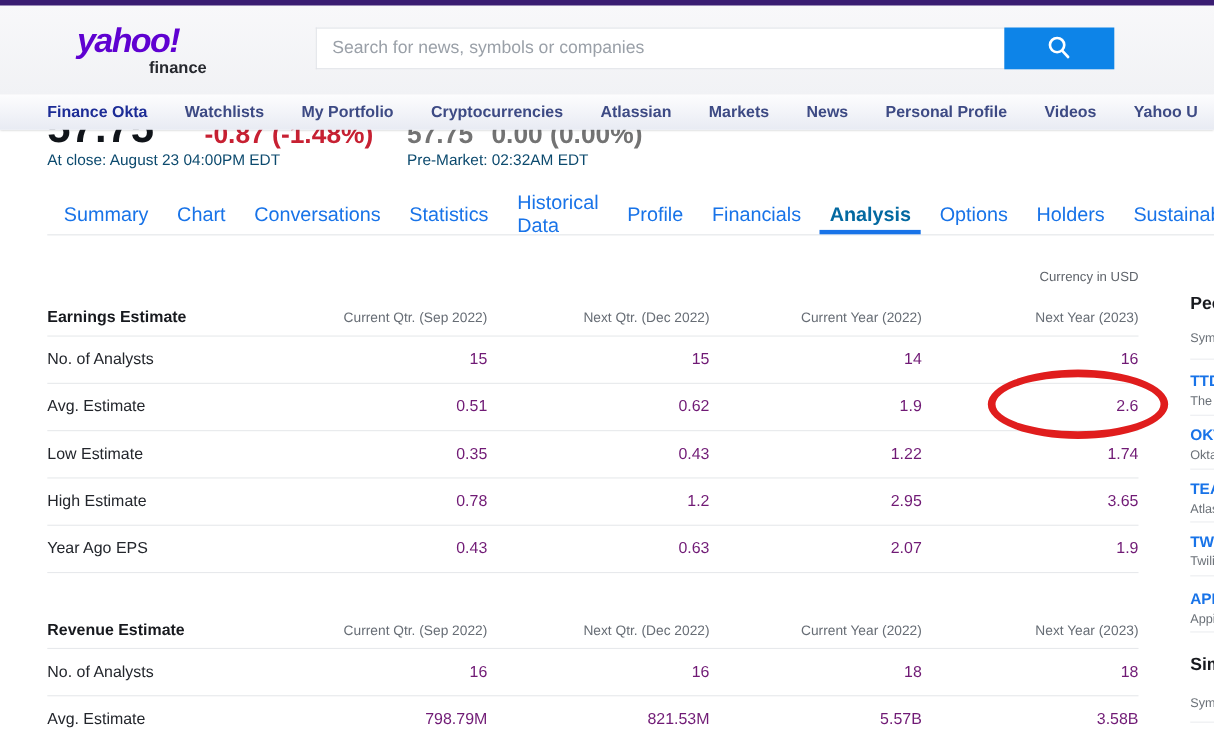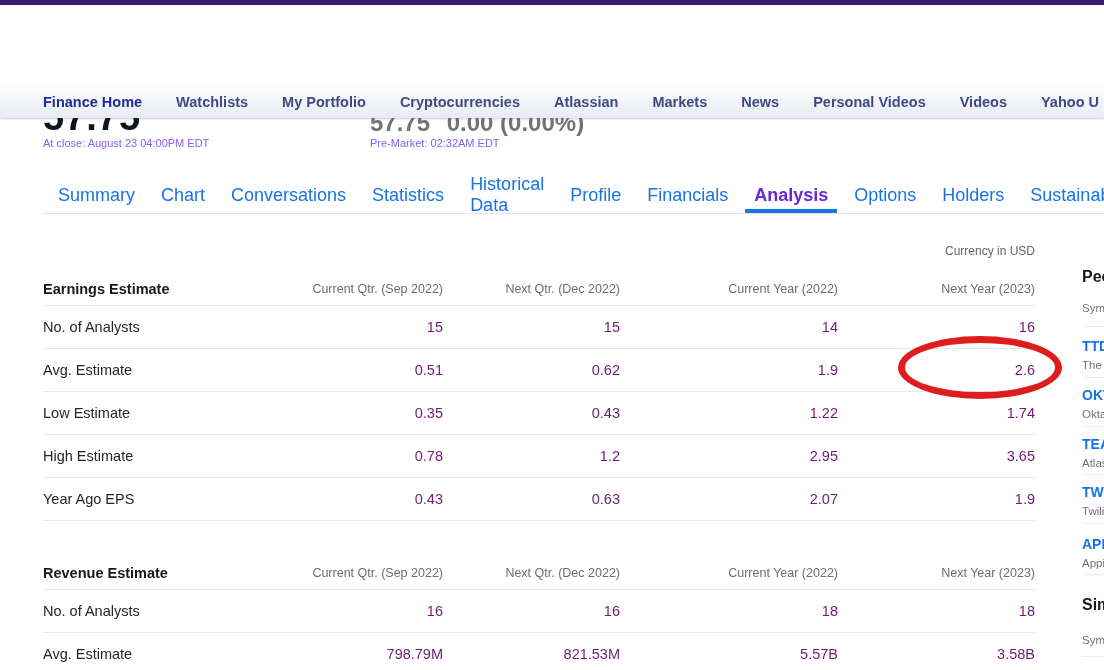--- a/index.html
+++ b/index.html
@@ -45,86 +45,102 @@
   }
   .navitem { font-size:14.5px; font-weight:700; color:#3d4a84; cursor:pointer; }
   .navitem.active { color:#1c2c96; }
   
   .bigprice { position:absolute; left:43px; top:96px; font-size:38px; font-weight:800; color:#101419; z-index:1; letter-spacing:.5px;}
   .bigchange { position:absolute; left:186px; top:109px; font-size:24px; font-weight:700; color:#c9203351; z-index:1; }
   .bigchange { color:#c72032; }
   .preline { position:absolute; left:370px; top:109px; font-size:24px; z-index:1; color:#737373; }
   .preline .p { font-weight:800; }
   .preline .c { font-weight:600; margin-left:10px; }
-  .subnote { position:absolute; top:137px; font-size:11px; color:#8b5cf6; z-index:1; }
+  .subnote { position:absolute; top:137px; font-size:14px; color:#0c4a6e; z-index:1; }
   .subnote.close { left:43px; }
   .subnote.pre { left:370px; }
   
   .tabs {
     position:absolute; left:43px; top:178px; width:1061px; height:36px;
     border-bottom:1px solid #e3e5e9;
     display:flex; align-items:stretch; gap:26px; padding-left:15px;
   }
   .tab {
     display:flex; align-items:center; font-size:18px; color:#1873e8;
     cursor:pointer; border-bottom:4px solid transparent; padding-top:3px;
   }
   .tab.active {
-    color:#6d28d9; font-weight:700; border-bottom-color:#1873e8;
+    color:#0369a1; font-weight:700; border-bottom-color:#1873e8;
     padding-left:9px; padding-right:9px; margin-left:-9px; margin-right:-9px;
   }
   
   .currency-note { position:absolute; right:69px; top:244px; font-size:12px; color:#5f646b; }
   .tbl { position:absolute; left:43px; width:992px; }
   .tbl-head { position:relative; height:36px; border-bottom:1px solid #e7e9ec; }
   .tbl-title { position:absolute; left:0; bottom:8px; font-size:14.5px; font-weight:700; color:#17191e; }
   .colhead { position:absolute; bottom:9px; font-size:12.5px; color:#676d75; }
   .tbl-row { position:relative; height:43px; border-bottom:1px solid #e7e9ec; }
   .rowlabel { position:absolute; left:0; top:13px; font-size:14.5px; color:#23262c; }
   .cell { position:absolute; top:13px; font-size:14.5px; color:#701a75; text-align:right; }
-  .c0 { right:592px;margin-left:41px; } .c1 { right:415px;text-align:right; } .c2 { right:197px; } .c3 { right:0px; }
+  .c0 { right:592px;margin-left:41px; } .c1 { right:390px;text-align:right; } .c2 { right:197px; } .c3 { right:0px; }
   
   
   .annotation-ellipse {
     position:absolute; left:898px; top:336px; width:164px; height:63px;
     border:7px solid #e01d1d; border-radius:50%; z-index:4; pointer-events:none;
   }
   
   .sidebar { position:absolute; left:1082px; top:0; width:260px; height:670px; z-index:2; }
   .sb-title { position:absolute; font-size:16px; font-weight:700; color:#17191e; white-space:nowrap; }
   .sb-sub { position:absolute; font-size:11.5px; color:#6b7178; white-space:nowrap; }
   .sb-sym { position:absolute; font-size:14px; font-weight:700; color:#1873e8; cursor:pointer; white-space:nowrap; }
   .sb-name { position:absolute; font-size:11.5px; color:#6b7178; white-space:nowrap; }
   .sb-line { position:absolute; left:0; width:260px; border-top:1px solid #ebedf0; }
 </style>
 </head>
 <body>
 
 <div class="canvas">
 
   <div class="bigprice">57.75</div>
+  <div class="bigchange">-0.87 (-1.48%)</div>
   <div class="preline">
     <span class="p">57.75</span>
     <span class="c">0.00 (0.00%)</span>
   </div>
   <div class="subnote close">At close: August 23 04:00PM EDT</div>
   <div class="subnote pre">Pre-Market: 02:32AM EDT</div>
 
   <div class="topbar"></div>
 
+  <div class="header">
+    <div class="logo">
+      <span class="yahoo">yahoo!</span>
+      <span class="finance">finance</span>
+    </div>
+    <input class="searchbox" type="text" placeholder="Search for news, symbols or companies" style="">
+    <button class="searchbtn">
+      <span style="display:flex;">
+        <svg width="26" height="26" viewBox="0 0 26 26">
+          <circle cx="11" cy="10" r="6.5" fill="none" stroke="#ffffff" stroke-width="2.4"></circle>
+          <line x1="15.8" y1="15.2" x2="21" y2="20.8" stroke="#ffffff" stroke-width="2.4" stroke-linecap="round"></line>
+        </svg>
+      </span>
+    </button>
+  </div>
 
   <div class="navbar">
-    <span class="navitem active">Finance Home</span>
+    <span class="navitem active">Finance Okta</span>
     <span class="navitem">Watchlists</span>
     <span class="navitem">My Portfolio</span>
     <span class="navitem">Cryptocurrencies</span>
     <span class="navitem">Atlassian</span>
     <span class="navitem">Markets</span>
     <span class="navitem">News</span>
-    <span class="navitem">Personal Videos</span>
+    <span class="navitem">Personal Profile</span>
     <span class="navitem">Videos</span>
     <span class="navitem">Yahoo U</span>
   </div>
 
   <div class="tabs">
     <span class="tab">Summary</span>
     <span class="tab">Chart</span>
     <span class="tab">Conversations</span>
     <span class="tab">Statistics</span>
     <span class="tab">Historical Data</span>

